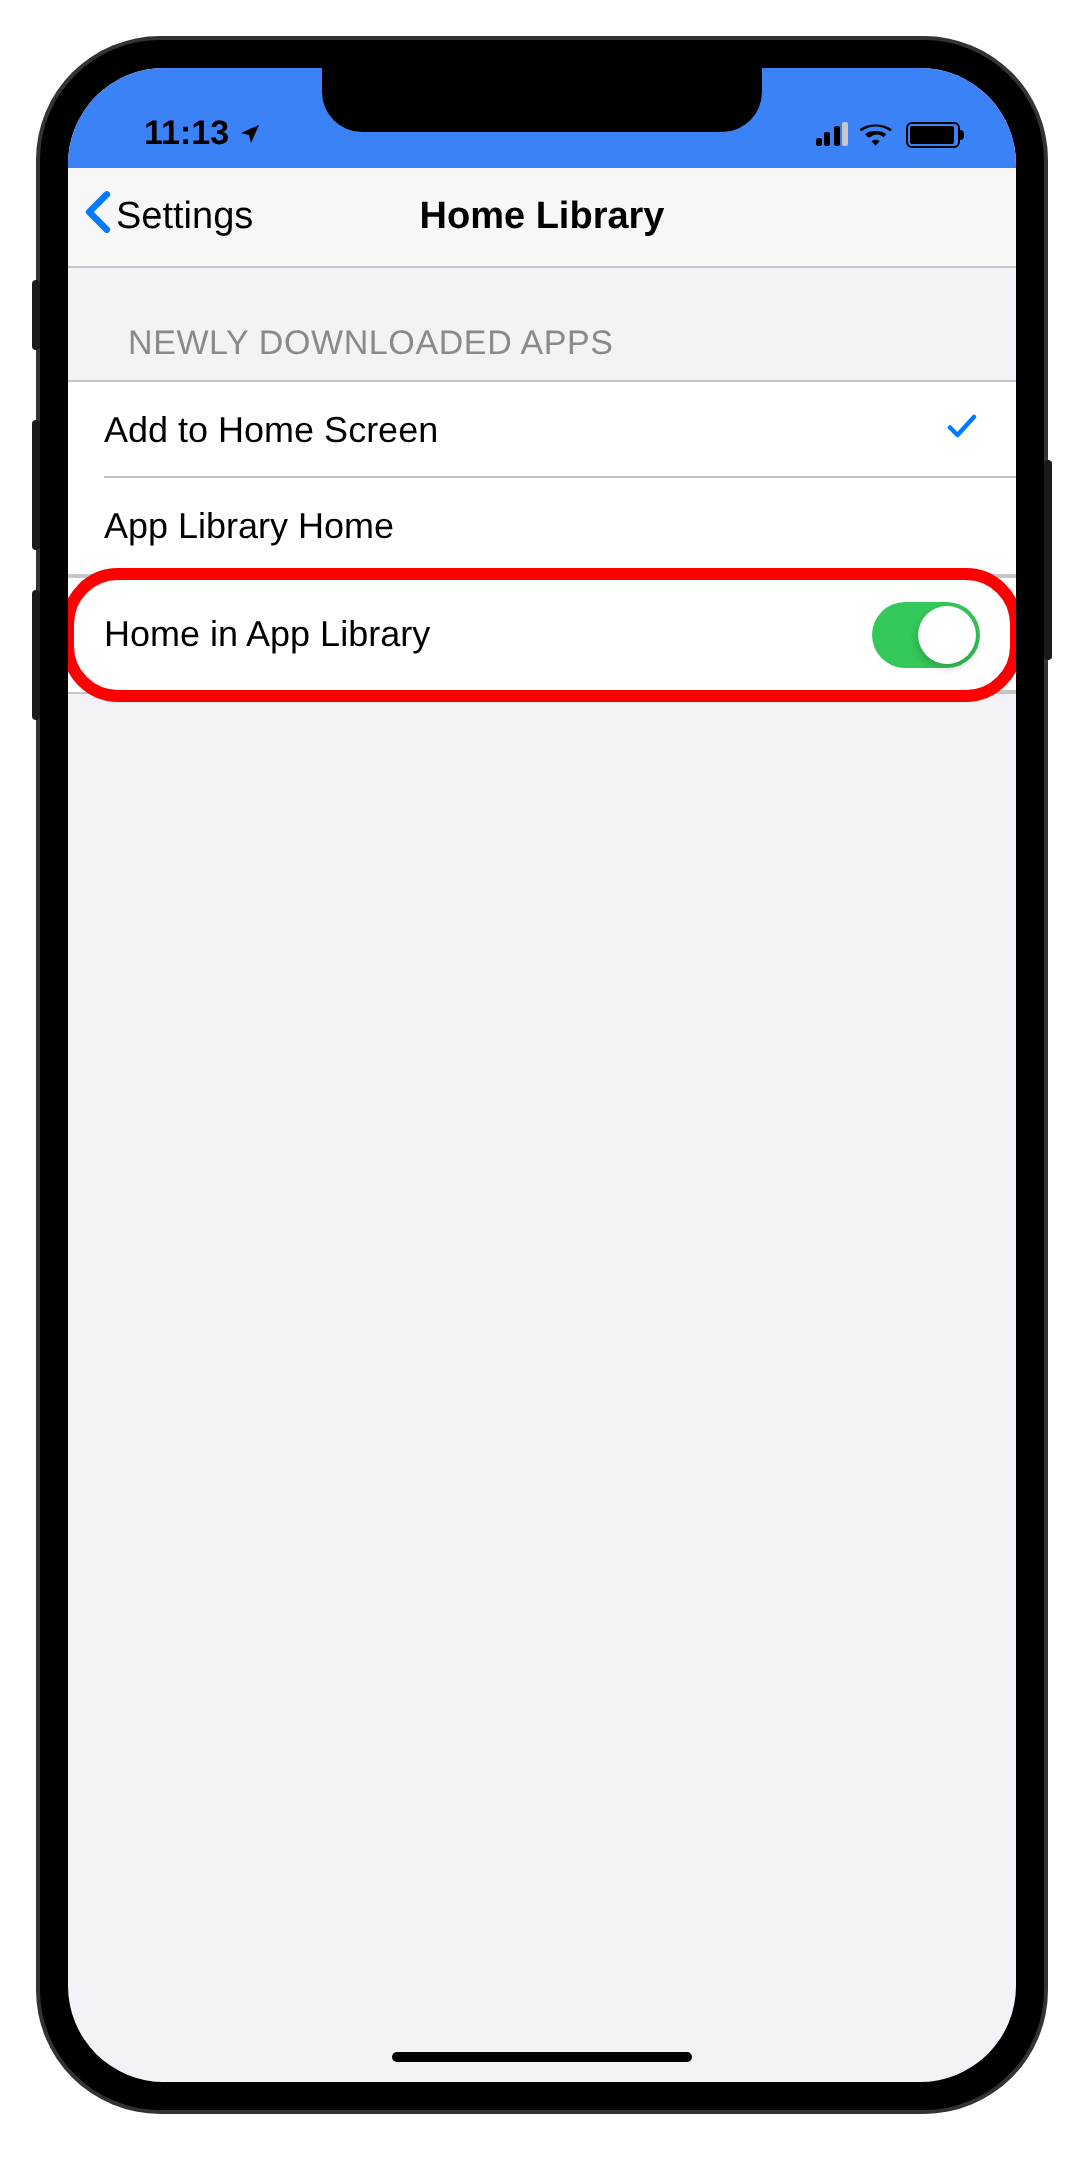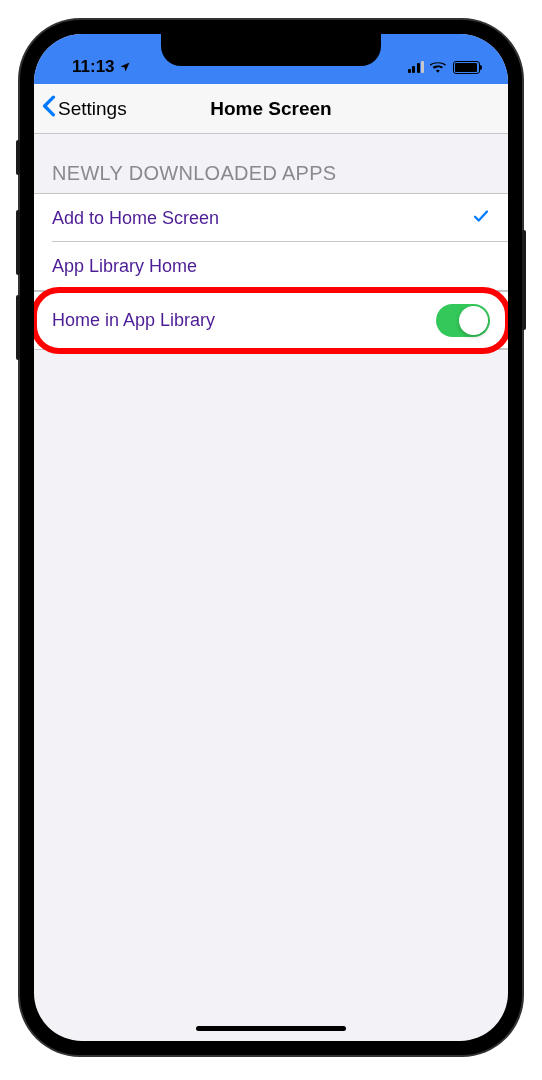--- a/index.html
+++ b/index.html
@@ -101,39 +101,40 @@
       left: 50%;
       transform: translateX(-50%);
       font-size: 19px;
       font-weight: 600;
       color: #000;
     }
     .content {
       background: #f2f2f7;
     }
     .section-header {
-      font-size: 20px;
+      font-size: 17px;
       color: #8a8a8e;
       padding: 28px 18px 8px 18px;
       letter-spacing: 0.3px;
       text-transform: uppercase;
+      margin-left: 12px;
     }
     .cell-group {
       background: #fff;
       border-top: 1px solid #c6c6c8;
       border-bottom: 1px solid #c6c6c8;
     }
     .cell {
       display: flex;
       align-items: center;
       justify-content: space-between;
       min-height: 48px;
       padding: 12px 18px;
       font-size: 18px;
-      color: #4c1d95;
+      color: #000000;
       position: relative;
     }
     .cell:not(:last-child)::after {
       content: "";
       position: absolute;
       bottom: 0;
       left: 18px;
       right: 0;
       height: 1px;
       background: #c6c6c8;
@@ -258,21 +259,21 @@
 
     <div class="nav-bar">
       <div class="back-button">
         <span class="back-chevron">
           <svg width="14" height="22" viewBox="0 0 12 20" fill="none" stroke="#007aff" stroke-width="3" stroke-linecap="round" stroke-linejoin="round">
             <polyline points="10,2 2,10 10,18"></polyline>
           </svg>
         </span>
         <span>Settings</span>
       </div>
-      <div class="nav-title">Home Screen</div>
+      <div class="nav-title">Home Library</div>
     </div>
 
     <div class="content">
       <div class="section-header">NEWLY DOWNLOADED APPS</div>
       <div class="cell-group">
         <div class="cell">
           <span>Add to Home Screen</span>
           <span class="checkmark">
             <svg width="18" height="18" viewBox="0 0 24 24" fill="none" stroke="#007aff" stroke-width="3" stroke-linecap="round" stroke-linejoin="round">
               <polyline points="4,13 9,18 20,6"></polyline>

